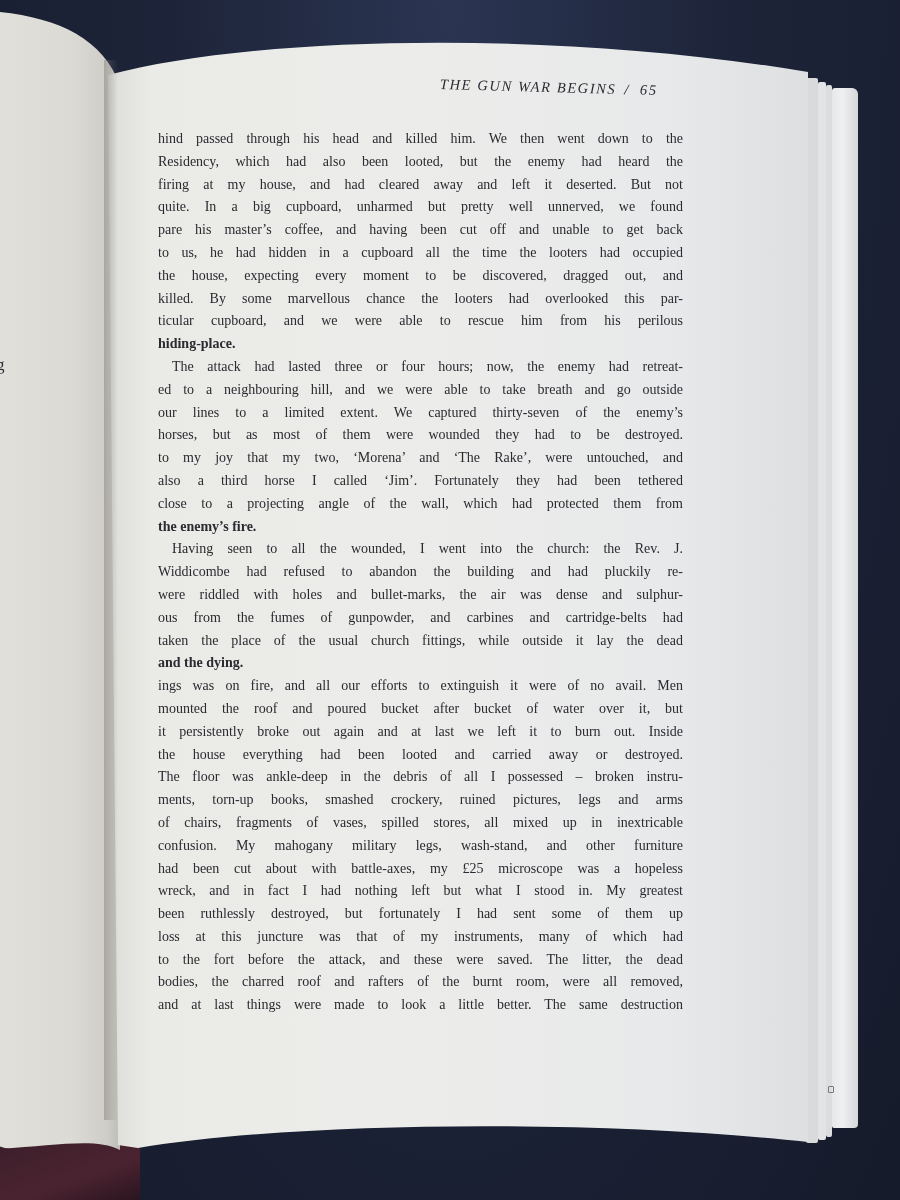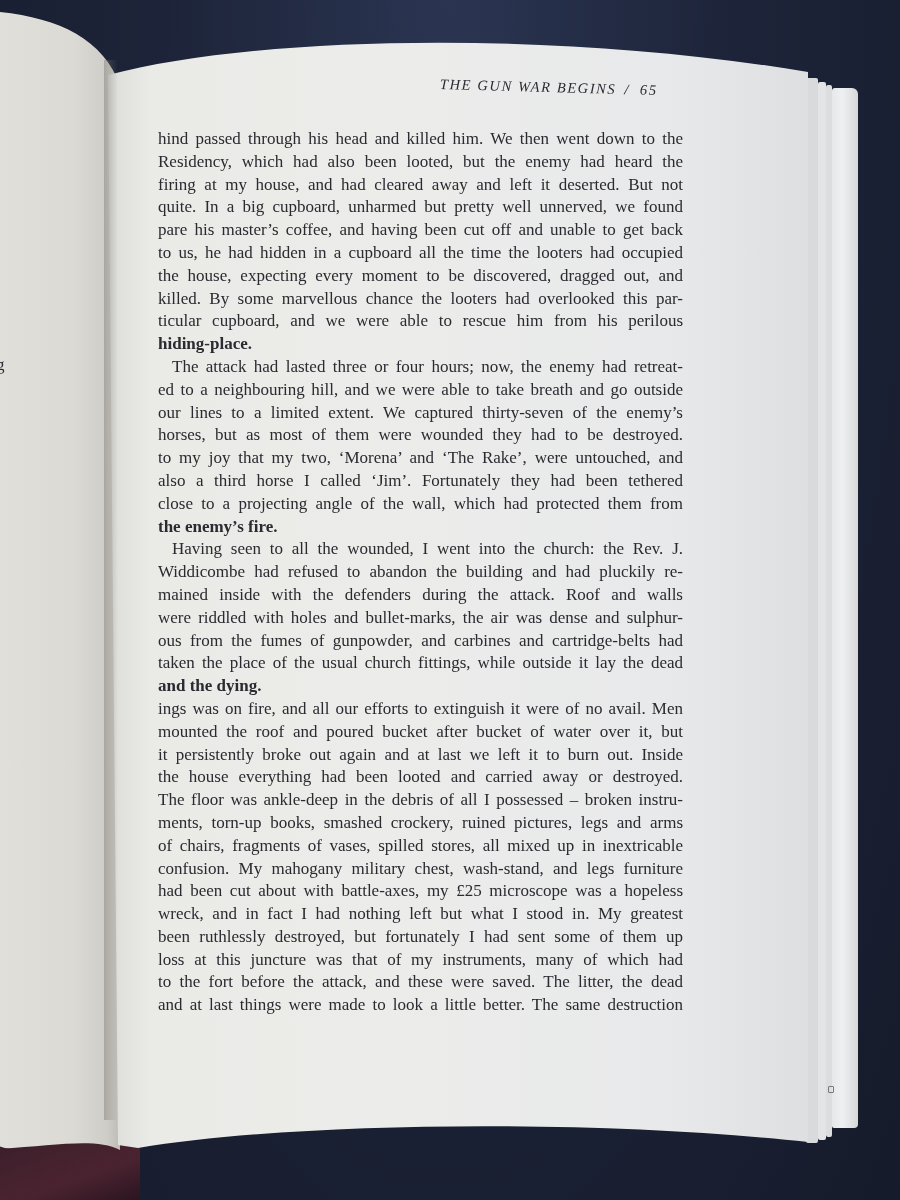--- a/index.html
+++ b/index.html
@@ -50,21 +50,21 @@
   }
   .running-head {
     position:absolute; left:440px; top:76px; width:260px;
     font-style:italic; font-size:14.5px; letter-spacing:1.6px; color:#2b2b33;
     transform: rotate(1.6deg); transform-origin: left center;
     white-space:nowrap;
   }
   .running-head .sep { margin: 0 10px 0 8px; }
   .body-text {
     position:absolute; left:158px; top:128px; width:525px;
-    font-size:17px; line-height:22.8px; color:#2a2a30;
+    font-size:14px; line-height:22.8px; color:#2a2a30;
   }
   .body-text .ln {
     white-space:nowrap; height:22.8px;
     text-align:justify; text-align-last:justify;
   }
   .body-text .ln.last { text-align-last:left;font-weight:bold; }
   .body-text .ln.indent { padding-left:14px; }
   .corner-mark {
     position:absolute; left:828px; top:1086px; width:4px; height:5px;
     border:1px solid #777; border-radius:1px;
@@ -147,32 +147,32 @@
     <div class="ln indent">The attack had lasted three or four hours; now, the enemy had retreat-</div>
     <div class="ln">ed to a neighbouring hill, and we were able to take breath and go outside</div>
     <div class="ln">our lines to a limited extent. We captured thirty-seven of the enemy’s</div>
     <div class="ln">horses, but as most of them were wounded they had to be destroyed.</div>
     <div class="ln">to my joy that my two, ‘Morena’ and ‘The Rake’, were untouched, and</div>
     <div class="ln">also a third horse I called ‘Jim’. Fortunately they had been tethered</div>
     <div class="ln">close to a projecting angle of the wall, which had protected them from</div>
     <div class="ln last">the enemy’s fire.</div>
     <div class="ln indent">Having seen to all the wounded, I went into the church: the Rev. J.</div>
     <div class="ln">Widdicombe had refused to abandon the building and had pluckily re-</div>
-    <div class="ln">mained inside with the defenders during the attack. Roof and walls</div>
     <div class="ln">were riddled with holes and bullet-marks, the air was dense and sulphur-</div>
     <div class="ln">ous from the fumes of gunpowder, and carbines and cartridge-belts had</div>
     <div class="ln">taken the place of the usual church fittings, while outside it lay the dead</div>
     <div class="ln last">and the dying.</div>
     <div class="ln">ings was on fire, and all our efforts to extinguish it were of no avail. Men</div>
     <div class="ln">mounted the roof and poured bucket after bucket of water over it, but</div>
     <div class="ln">it persistently broke out again and at last we left it to burn out. Inside</div>
     <div class="ln">the house everything had been looted and carried away or destroyed.</div>
     <div class="ln">The floor was ankle-deep in the debris of all I possessed – broken instru-</div>
     <div class="ln">ments, torn-up books, smashed crockery, ruined pictures, legs and arms</div>
     <div class="ln">of chairs, fragments of vases, spilled stores, all mixed up in inextricable</div>
-    <div class="ln">confusion. My mahogany military chest, wash-stand, and legs furniture</div>
+    <div class="ln">confusion. My mahogany military legs, wash-stand, and other furniture</div>
     <div class="ln">had been cut about with battle-axes, my £25 microscope was a hopeless</div>
     <div class="ln">wreck, and in fact I had nothing left but what I stood in. My greatest</div>
     <div class="ln">been ruthlessly destroyed, but fortunately I had sent some of them up</div>
     <div class="ln">loss at this juncture was that of my instruments, many of which had</div>
     <div class="ln">to the fort before the attack, and these were saved. The litter, the dead</div>
+    <div class="ln">bodies, the charred roof and rafters of the burnt room, were all removed,</div>
     <div class="ln">and at last things were made to look a little better. The same destruction</div>
   </div>
 
 </body></html>

